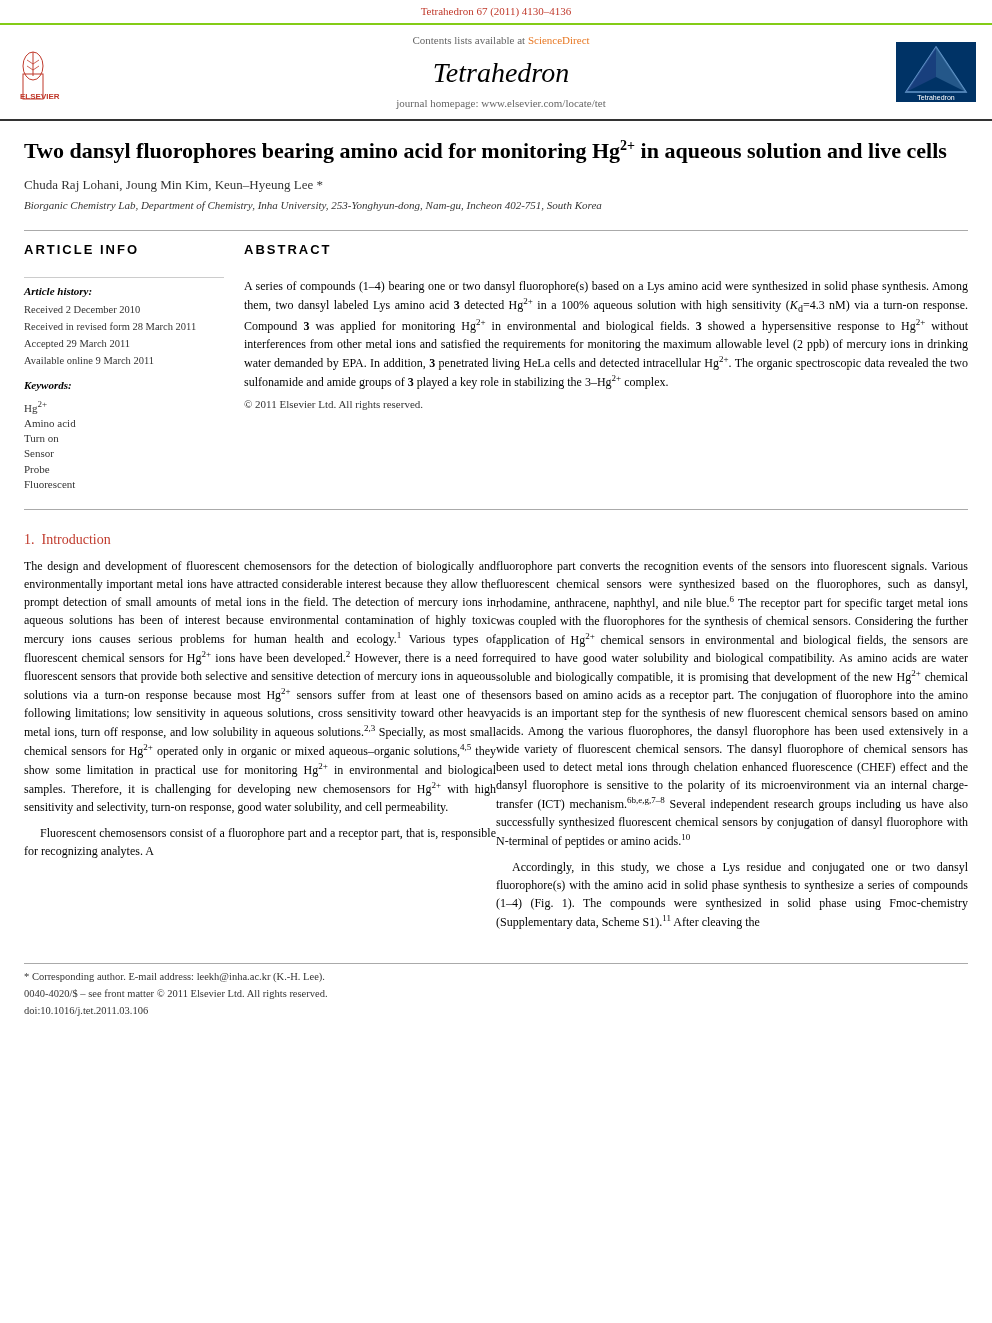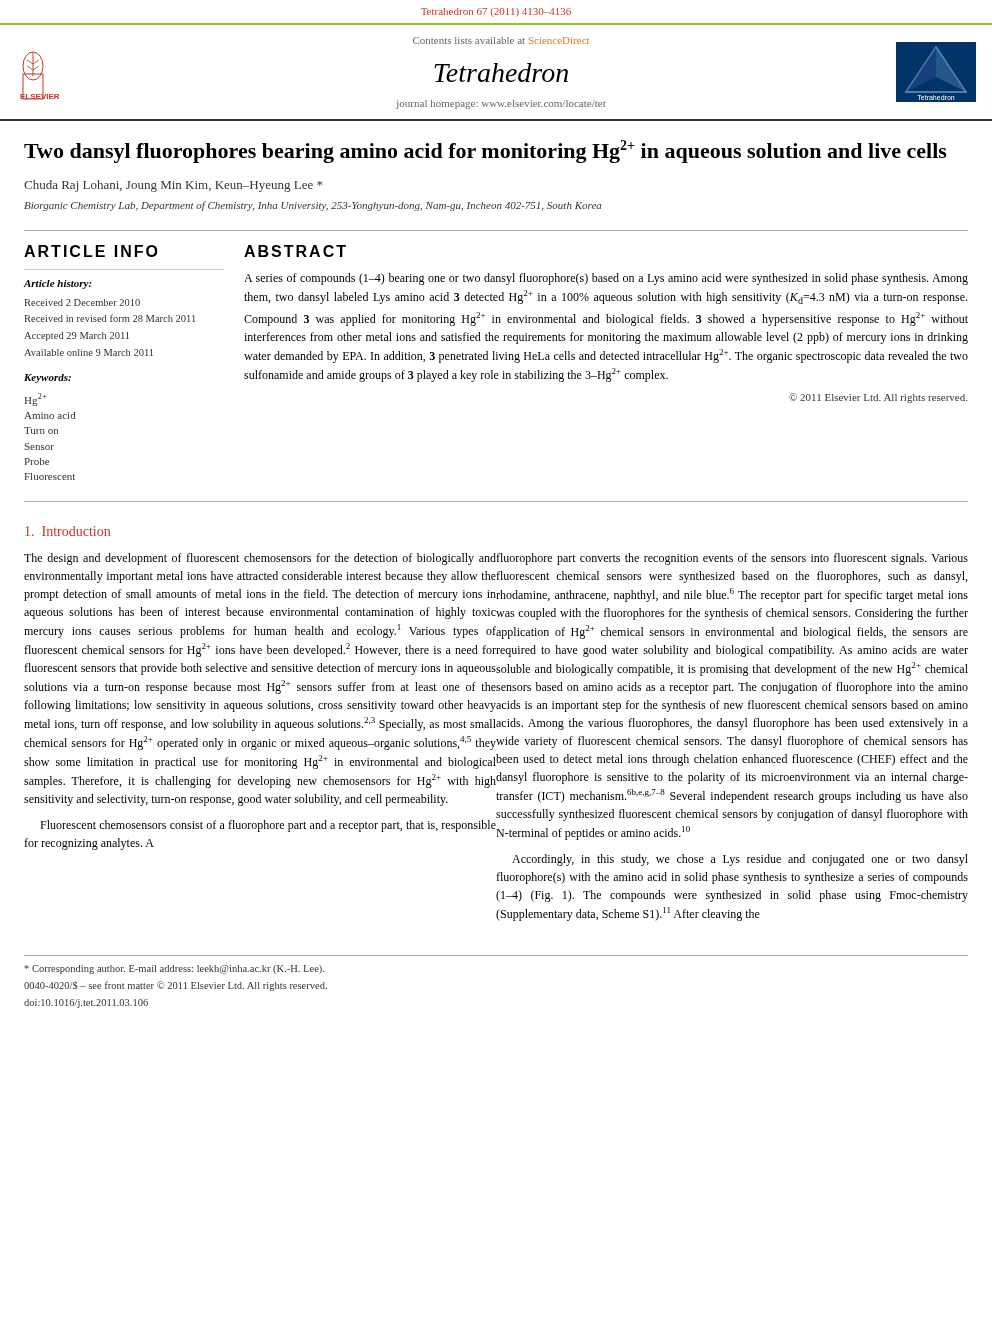--- a/index.html
+++ b/index.html
@@ -87,26 +87,26 @@
     .left-col {
       width: 200px;
       flex-shrink: 0;
       font-size: 11.5px;
     }
     .right-col {
       flex: 1;
       font-size: 12px;
     }
     .section-header {
-      font-size: 16px;
+      font-size: 13px;
       letter-spacing: 2px;
       text-transform: uppercase;
       font-weight: bold;
       color: #000;
-      margin-bottom: 6px;
+      margin-bottom: 18px;
       font-family: Arial, sans-serif;
     }
     .article-info-block {
       border-top: 1px solid #ccc;
       padding-top: 6px;
       margin-bottom: 10px;
     }
     .info-label {
       font-style: italic;
       font-size: 11px;
@@ -124,21 +124,20 @@
     .keyword-item {
       font-size: 11px;
       color: #333;
     }
     .abstract-text {
       font-size: 12px;
       line-height: 1.5;
       text-align: justify;
     }
     .copyright {
-      text-align: right;
       font-size: 11px;
       color: #333;
       margin-top: 6px;
     }
     .body-section {
       margin-top: 20px;
     }
     .section-title {
       font-size: 14px;
       font-weight: normal;

